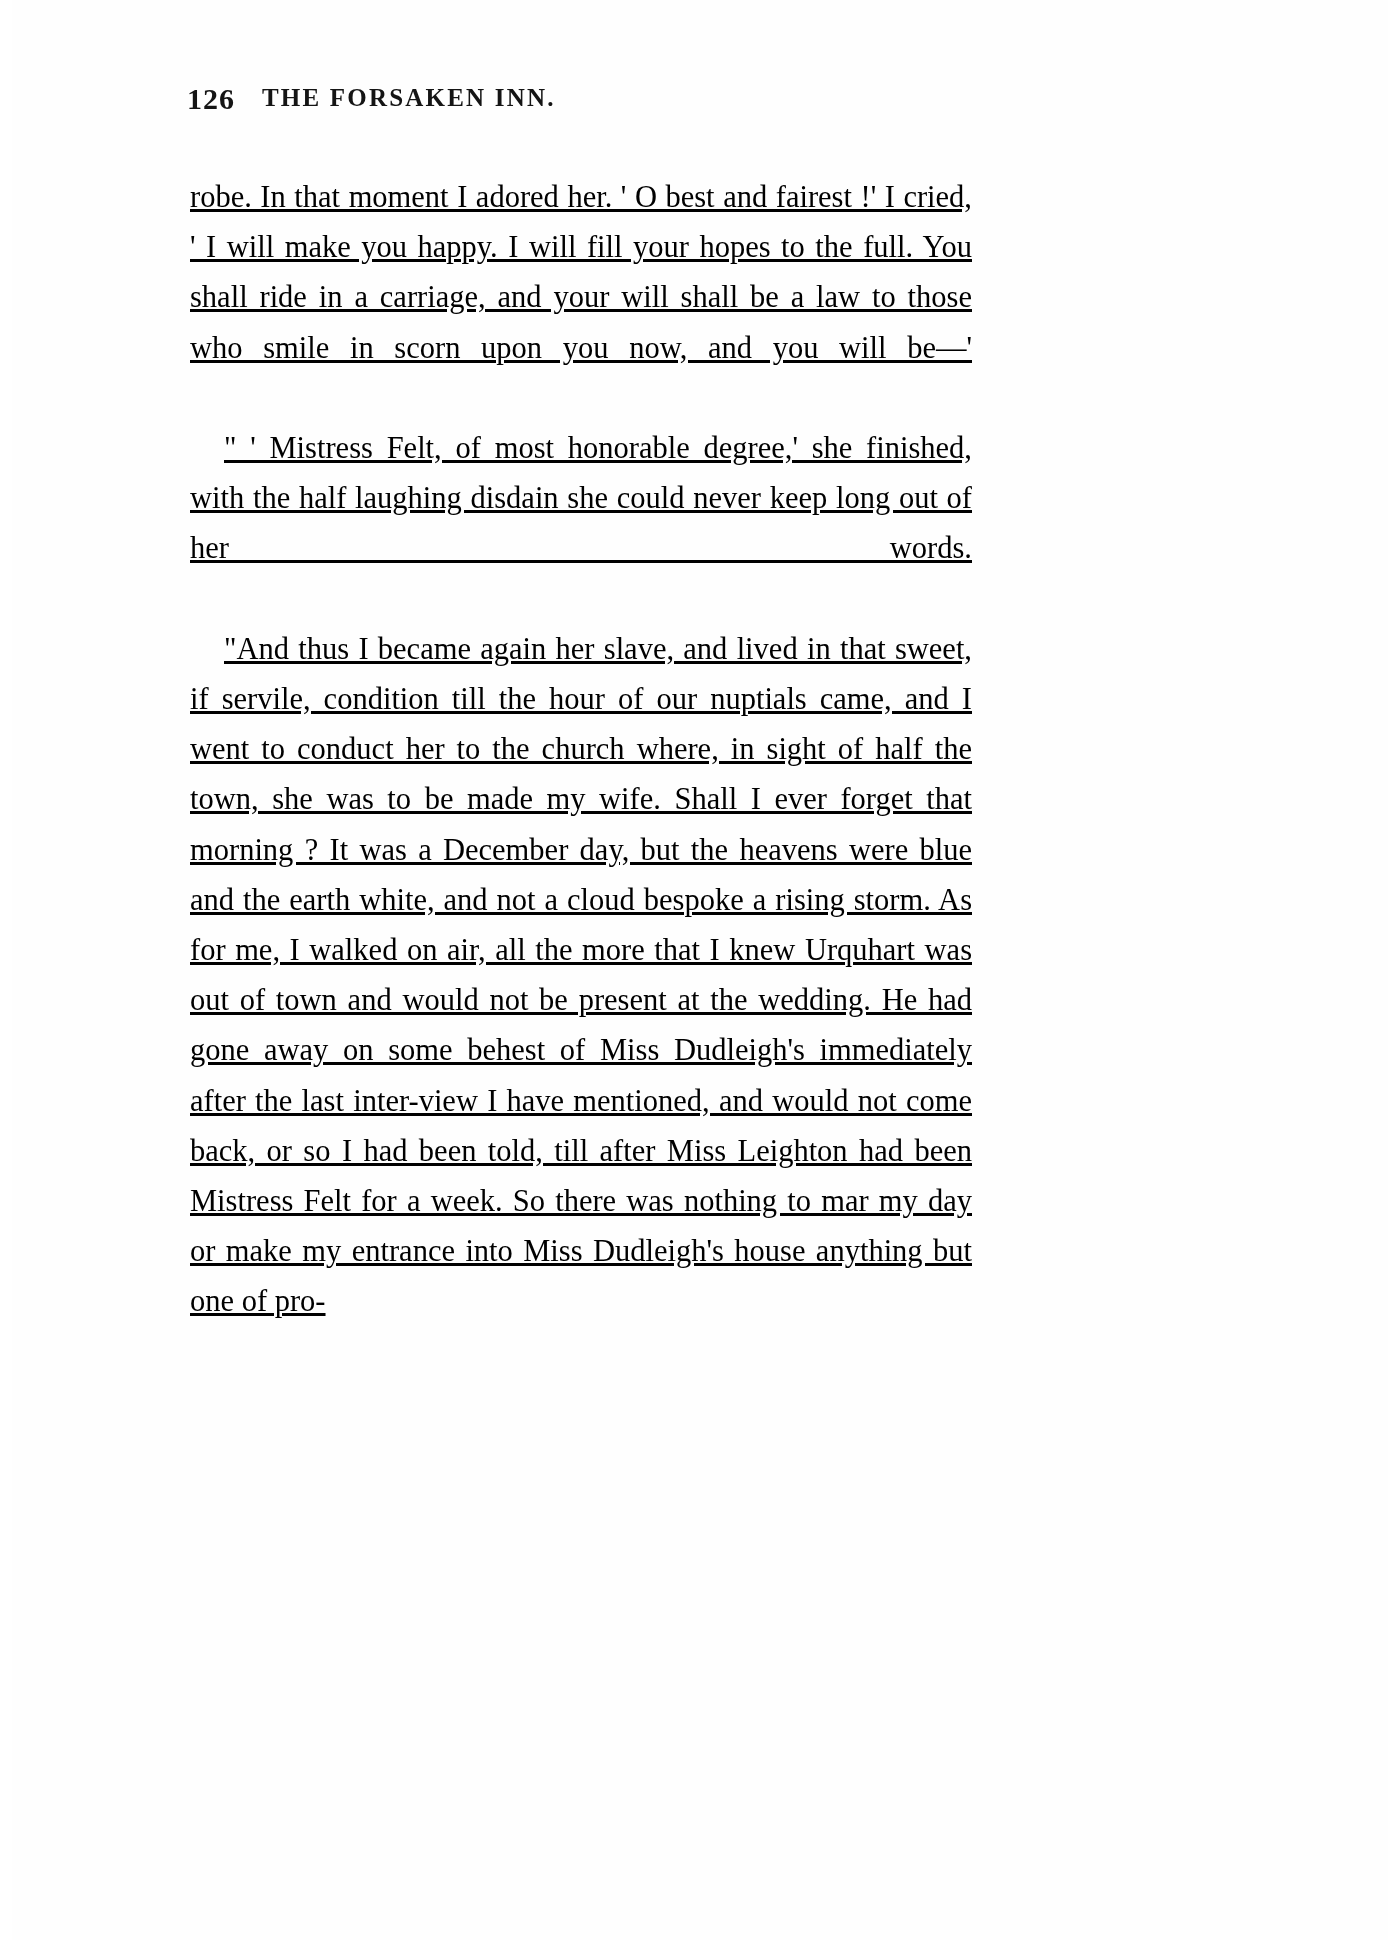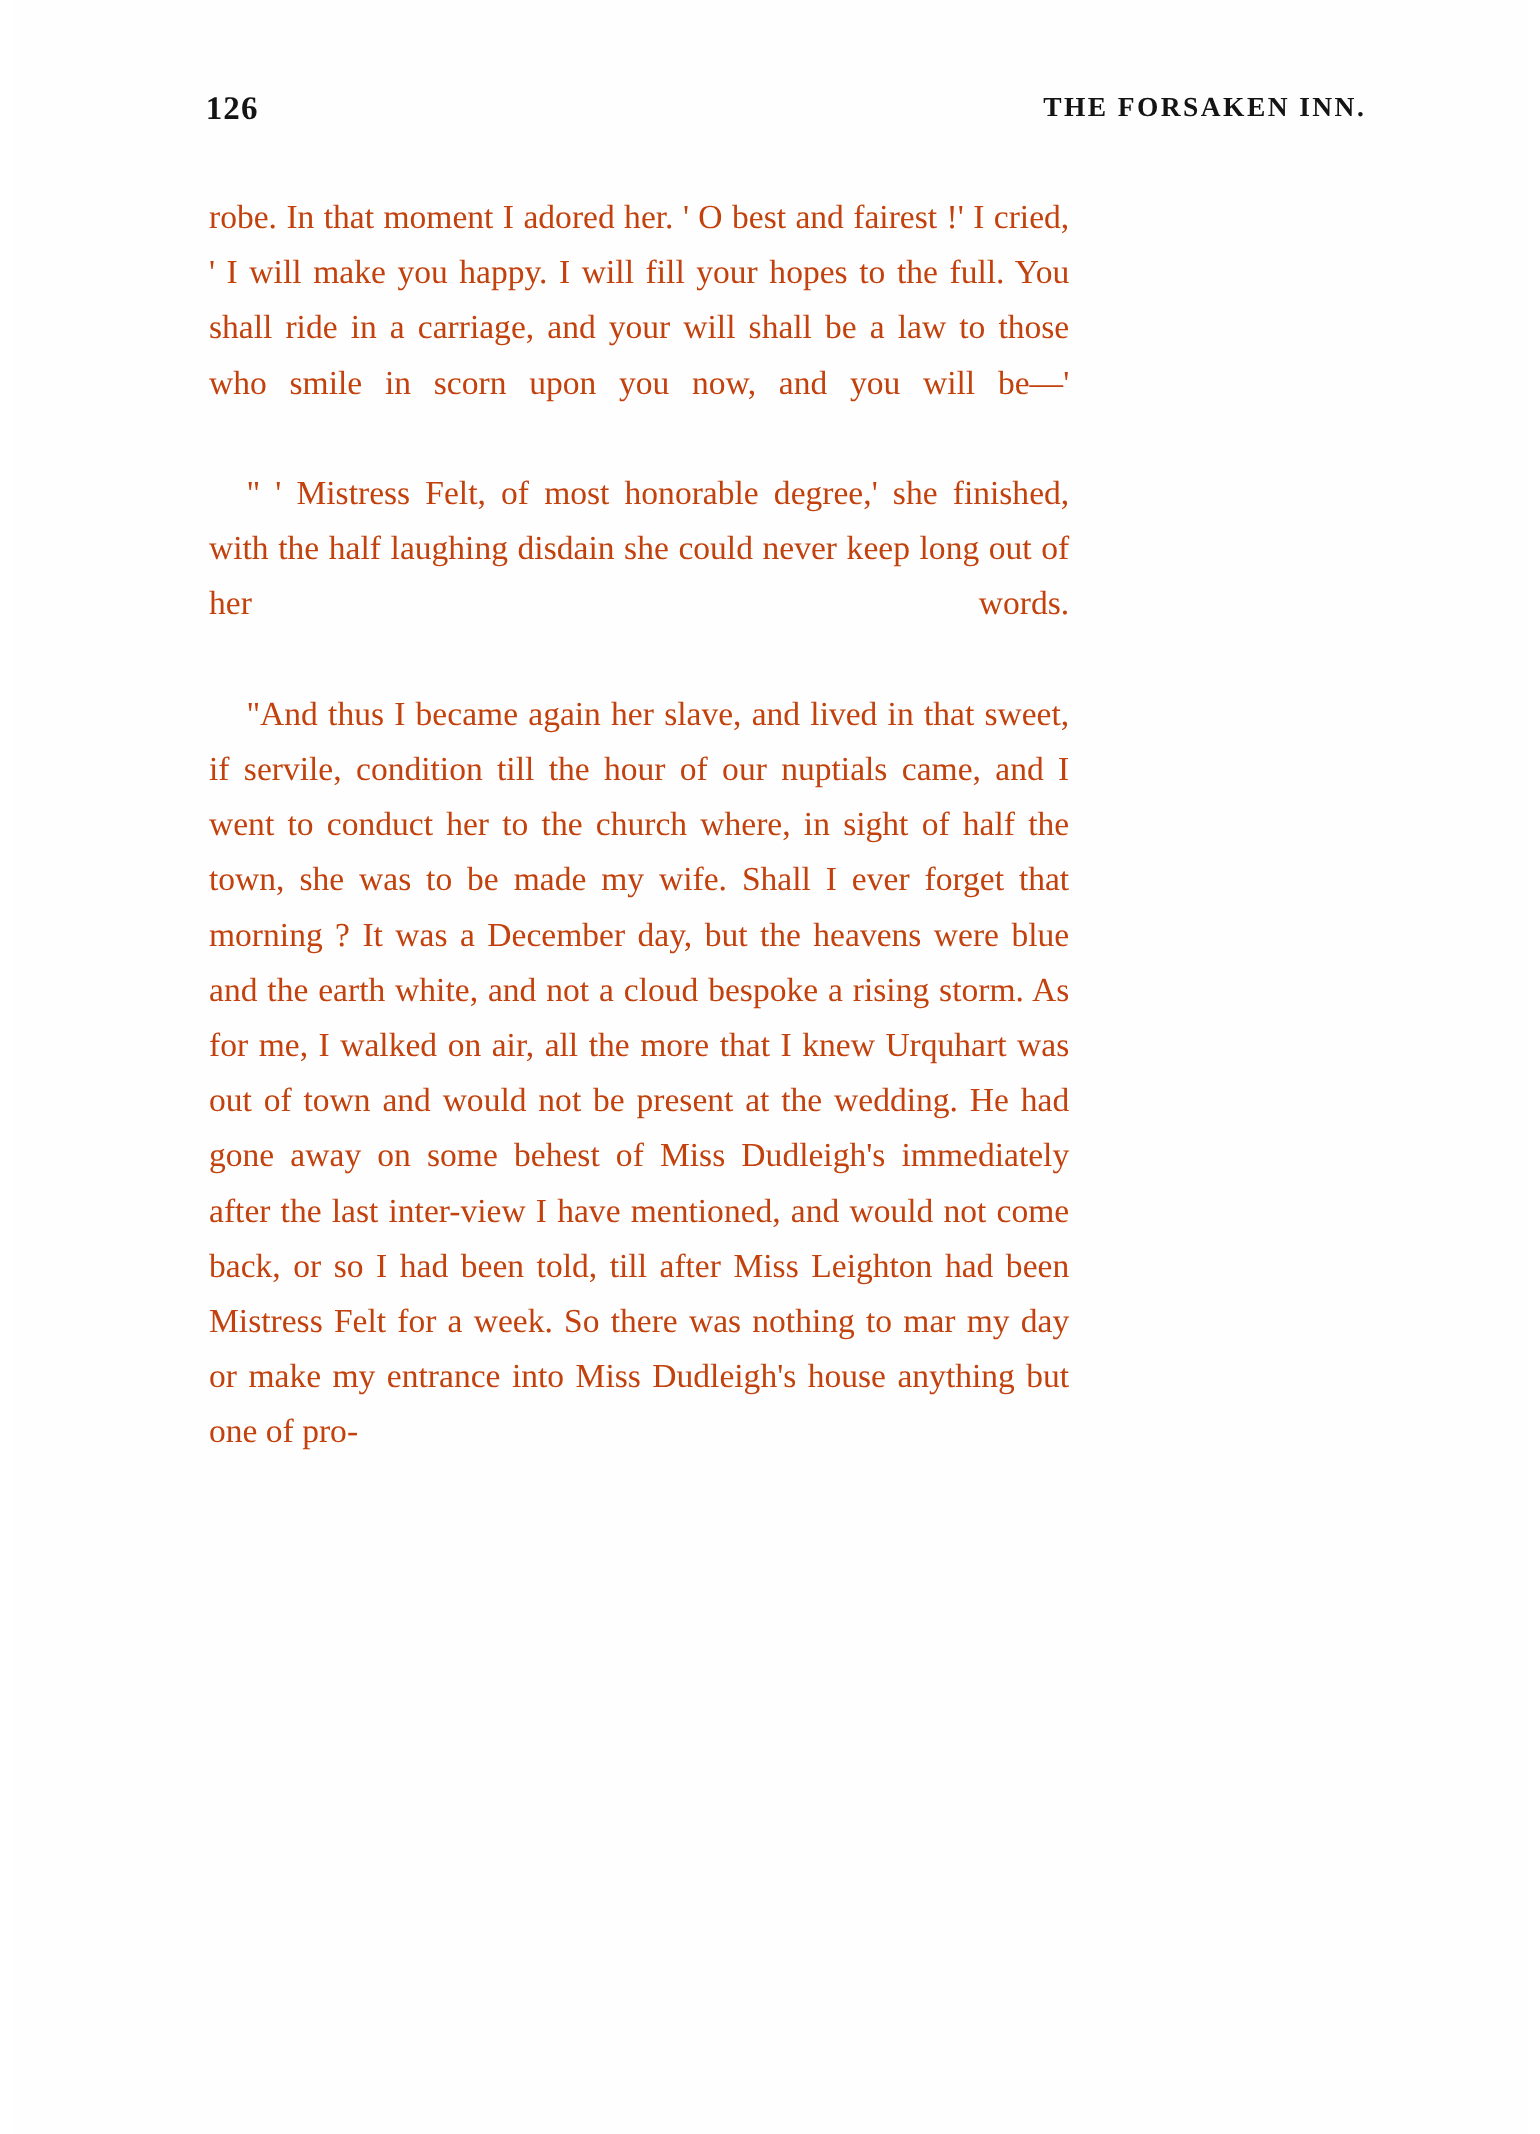--- a/index.html
+++ b/index.html
@@ -31,36 +31,37 @@
     font-size: 30px;
     font-weight: bold;
     letter-spacing: 1px;
     color: #141414;
   }
   .running-head {
     position: absolute;
     left: 0;
     top: 2px;
     width: 100%;
-    text-align: right;
+    text-align: left;
     font-size: 25px;
     font-weight: bold;
     letter-spacing: 2.2px;
     color: #141414;
     text-indent: 75px;
   }
   .body-text {
     position: absolute;
     top: 172px;
     left: 178px;
     width: 782px;
     font-size: 30.5px;
     line-height: 50.2px;
-    color: #c2410c;
+    color: #000000;
     text-align: justify;
+    text-decoration: underline;
   }
   .para {
     margin: 0;
     text-align: justify;
     text-justify: inter-word;
   }
   .para.indent {
     text-indent: 34px;
   }
   .para + .para {

